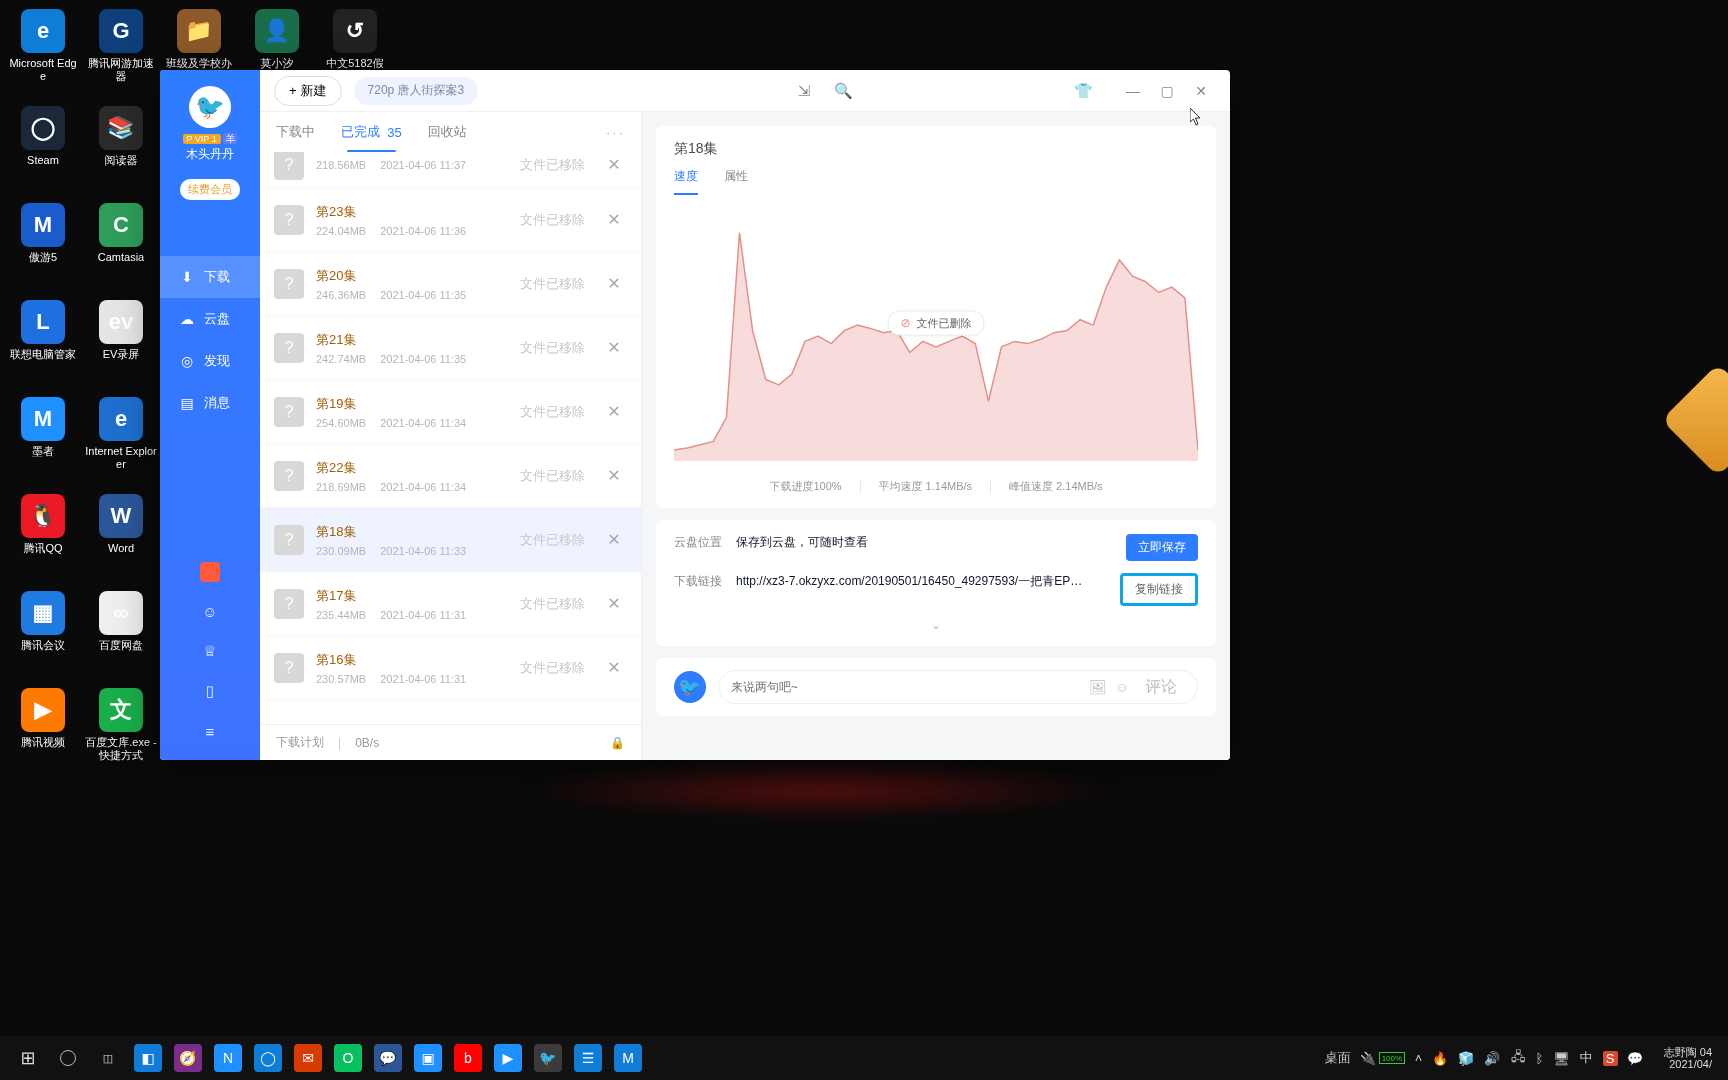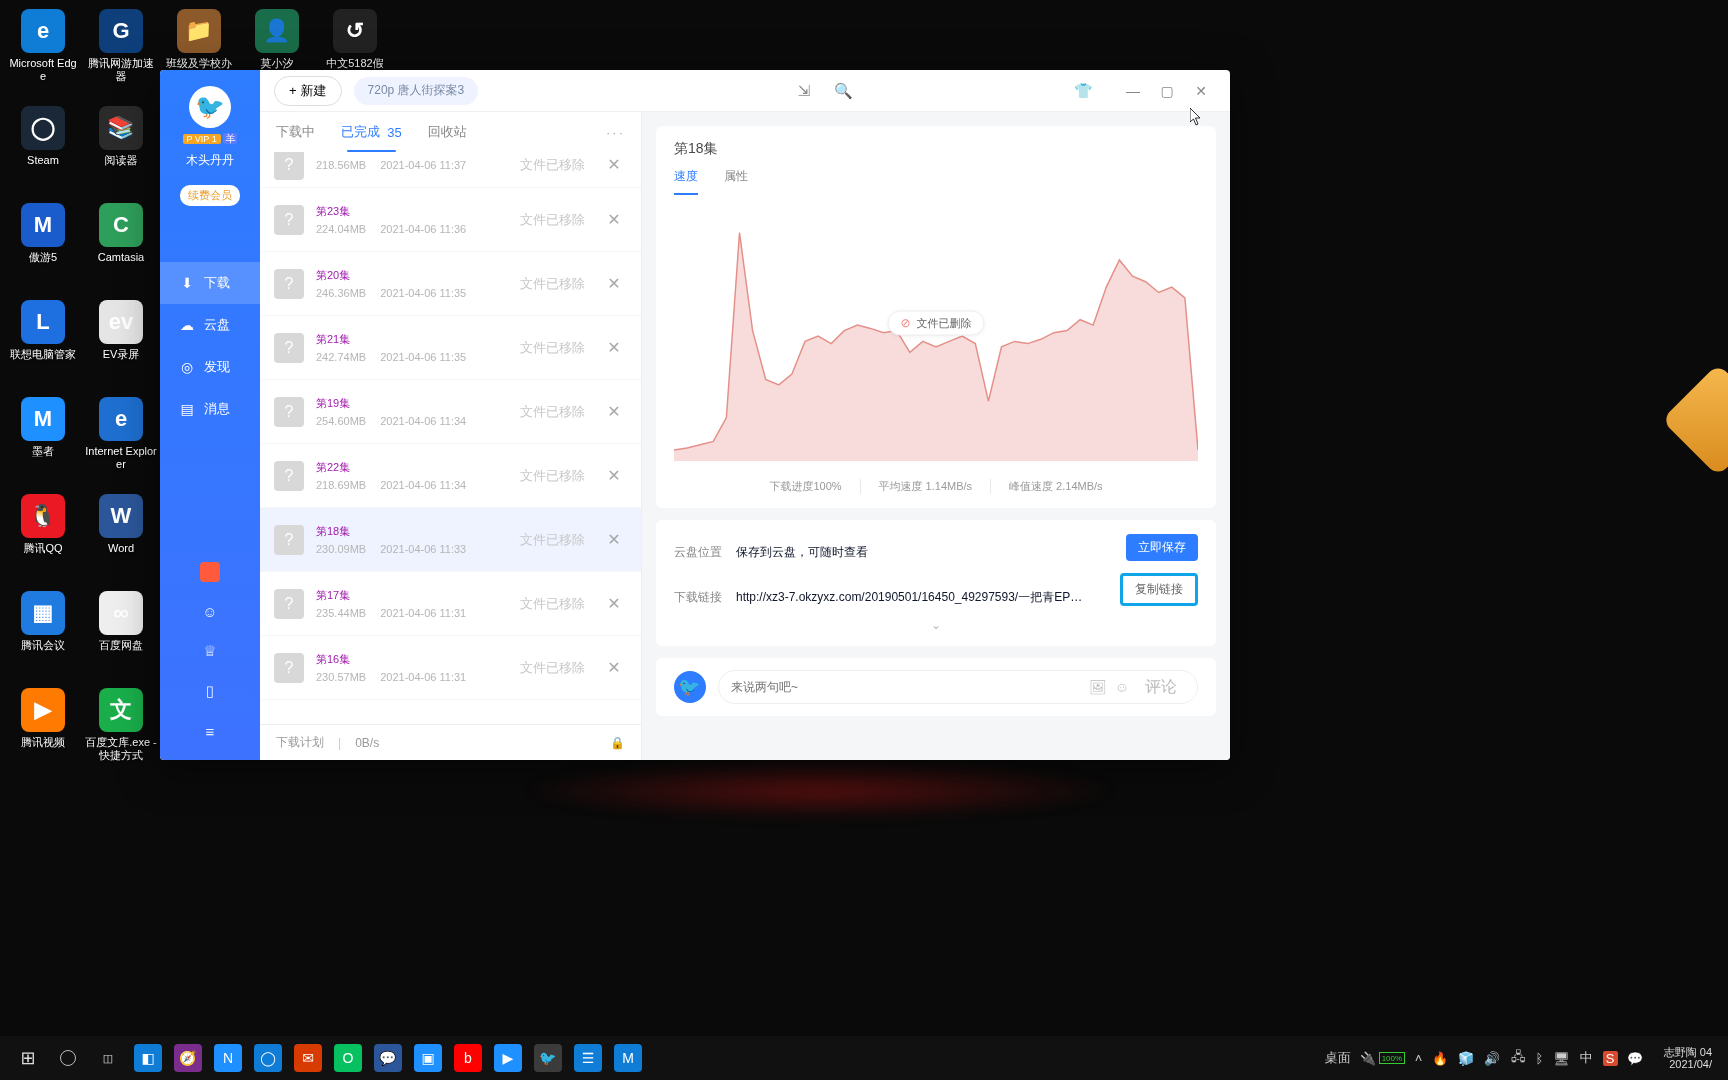--- a/index.html
+++ b/index.html
@@ -14,21 +14,21 @@
 .dicon { display: flex; flex-direction: column; align-items: center; justify-content: flex-start; color: #fff; font-size: 11px; text-align: center; cursor: pointer; padding-top: 4px; }
 .dicon .g { width: 44px; height: 44px; border-radius: 8px; display: flex; align-items: center; justify-content: center; font-size: 22px; font-weight: bold; margin-bottom: 4px; }
 .dlabel { line-height: 1.15; text-shadow: 0 1px 2px rgba(0,0,0,0.7); max-width: 72px; word-break: break-all; }
 
 
 .win { position: absolute; left: 160px; top: 70px; width: 1070px; height: 690px; background: #fff; border-radius: 4px; display: flex; box-shadow: 0 8px 40px rgba(0,0,0,0.5); overflow: hidden; }
 .sidebar { width: 100px; background: linear-gradient(180deg, #2e7cff, #3d72ff); display: flex; flex-direction: column; align-items: center; color: #fff; padding-top: 12px; }
 .avatar { width: 42px; height: 42px; border-radius: 50%; background: #fff; display: flex; align-items: center; justify-content: center; margin-top: 4px; font-size: 24px; }
 .vip-row { margin-top: 4px; font-size: 10px; }
 .vip-badge { background: #f5a623; color: #fff; padding: 0 4px; border-radius: 2px; font-size: 9px; }
-.username { font-size: 12px; margin-top: 6px; }
+.username { font-size: 12px; }
 .renew { margin-top: 16px; background: #fff; color: #e8a030; font-size: 11px; padding: 3px 8px; border-radius: 10px; cursor: pointer; }
 .nav { margin-top: 56px; width: 100%; }
 .nav-item { height: 42px; display: flex; align-items: center; padding-left: 18px; font-size: 13px; gap: 8px; cursor: pointer; }
 .nav-item.active { background: rgba(255,255,255,0.18); }
 .nav-ico { width: 18px; height: 18px; display: inline-flex; align-items: center; justify-content: center; font-size: 14px; }
 .side-bottom { margin-top: auto; display: flex; flex-direction: column; gap: 18px; padding-bottom: 18px; align-items: center; }
 .side-bottom .b { width: 22px; height: 22px; display: flex; align-items: center; justify-content: center; font-size: 15px; color: rgba(255,255,255,0.9); cursor: pointer; }
 
 .main { flex: 1; display: flex; flex-direction: column; }
 .titlebar { height: 42px; display: flex; align-items: center; padding: 0 14px; border-bottom: 1px solid #f0f0f0; gap: 12px; }
@@ -46,21 +46,21 @@
 .tabs .tab.active { color: #2e7cff; }
 .tabs .tab.active::after { content: ""; position: absolute; left: 10%; right: 10%; bottom: 0; height: 2px; background: #2e7cff; border-radius: 1px; }
 .tabs .more { margin-left: auto; color: #aaa; cursor: pointer; letter-spacing: 2px; }
 .list { flex: 1; overflow-y: auto; position: relative; }
 .list::-webkit-scrollbar { width: 8px; }
 .list::-webkit-scrollbar-thumb { background: #d0d0d0; border-radius: 4px; }
 .row { height: 64px; padding: 10px 16px 10px 14px; display: flex; align-items: center; gap: 12px; border-bottom: 1px solid #f7f7f7; cursor: pointer; position: relative; }
 .row.selected { background: #eef3ff; }
 .thumb { width: 30px; height: 30px; border-radius: 4px; background: #d8d8d8; color: #fff; display: flex; align-items: center; justify-content: center; font-size: 16px; flex-shrink: 0; }
 .rmeta { flex: 1; min-width: 0; }
-.rtitle { font-size: 11px; color: #a21caf; margin-bottom: 4px; }
+.rtitle { font-size: 13px; color: #a16207; margin-bottom: 4px; }
 .rsub { font-size: 11px; color: #b5b5b5; display: flex; gap: 14px; }
 .rstatus { font-size: 13px; color: #c8c8c8; margin-right: 6px; }
 .rx { width: 22px; height: 22px; display: flex; align-items: center; justify-content: center; color: #999; cursor: pointer; font-size: 16px; opacity: 0.85; }
 .list-footer { height: 36px; border-top: 1px solid #eee; display: flex; align-items: center; padding: 0 16px; font-size: 12px; color: #999; gap: 14px; }
 .list-footer .lock { margin-left: auto; color: #bbb; }
 
 .detail { flex: 1; background: #f5f6f8; padding: 14px; display: flex; flex-direction: column; gap: 12px; min-height: 0; }
 .card { background: #fff; border-radius: 6px; }
 .dhead { padding: 14px 18px 0; }
 .dtitle { font-size: 14px; color: #4a4a4a; margin-bottom: 10px; }
@@ -69,21 +69,21 @@
 .dtabs span.active { color: #2e7cff; border-bottom: 2px solid #2e7cff; }
 .chart-wrap { position: relative; padding: 16px 18px 14px; }
 .chart { width: 100%; height: 250px; }
 .chart-badge { position: absolute; left: 50%; top: 45%; transform: translate(-50%,-50%); background: #fff; border: 1px solid #eee; border-radius: 14px; padding: 4px 12px; font-size: 11px; color: #666; display: flex; align-items: center; gap: 6px; box-shadow: 0 1px 4px rgba(0,0,0,0.06); }
 .chart-badge .warn { color: #e88; font-size: 12px; }
 .chart-stats { display: flex; justify-content: center; gap: 18px; color: #999; font-size: 11px; padding-bottom: 14px; }
 .chart-stats span { border-left: 1px solid #e8e8e8; padding-left: 18px; }
 .chart-stats span:first-child { border: none; padding-left: 0; }
 
 .inforows { padding: 14px 18px; display: flex; flex-direction: column; gap: 12px; font-size: 12px; color: #666; }
-.inforow { display: flex; align-items: flex-end; gap: 14px; }
+.inforow { display: flex; align-items: flex-start; gap: 14px; }
 .inforow .lbl { color: #888; flex-shrink: 0; }
 .inforow .val { flex: 1; color: #0f172a; white-space: nowrap; overflow: hidden; text-overflow: ellipsis; }
 .pill-btn { border-radius: 4px; padding: 5px 12px; font-size: 12px; cursor: pointer; flex-shrink: 0; }
 .pill-primary { background: #2e7cff; color: #fff; }
 .pill-outline { background: #fff; color: #666; border: 3px solid #0ea5e9; }
 .expand { text-align: center; color: #bbb; cursor: pointer; font-size: 12px; }
 
 .comment { padding: 12px 18px; display: flex; align-items: center; gap: 12px; }
 .cav { width: 32px; height: 32px; border-radius: 50%; background: #2e7cff; color: #fff; display: flex; align-items: center; justify-content: center; font-size: 18px; }
 .cinput { flex: 1; height: 34px; border: 1px solid #eee; border-radius: 17px; display: flex; align-items: center; padding: 0 12px; gap: 8px; }

